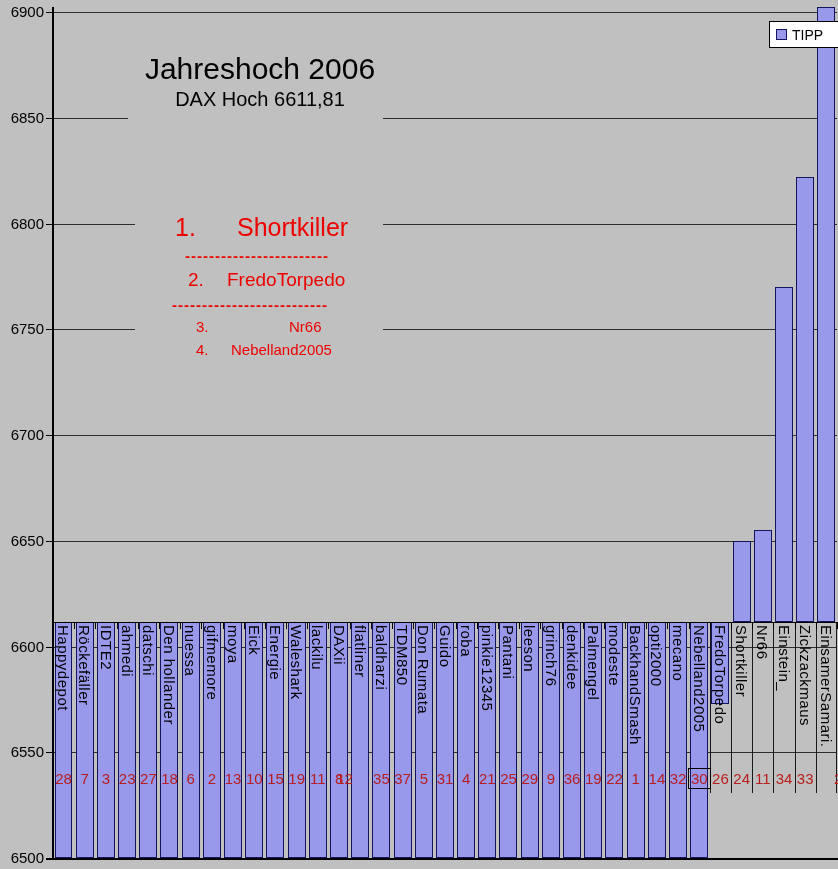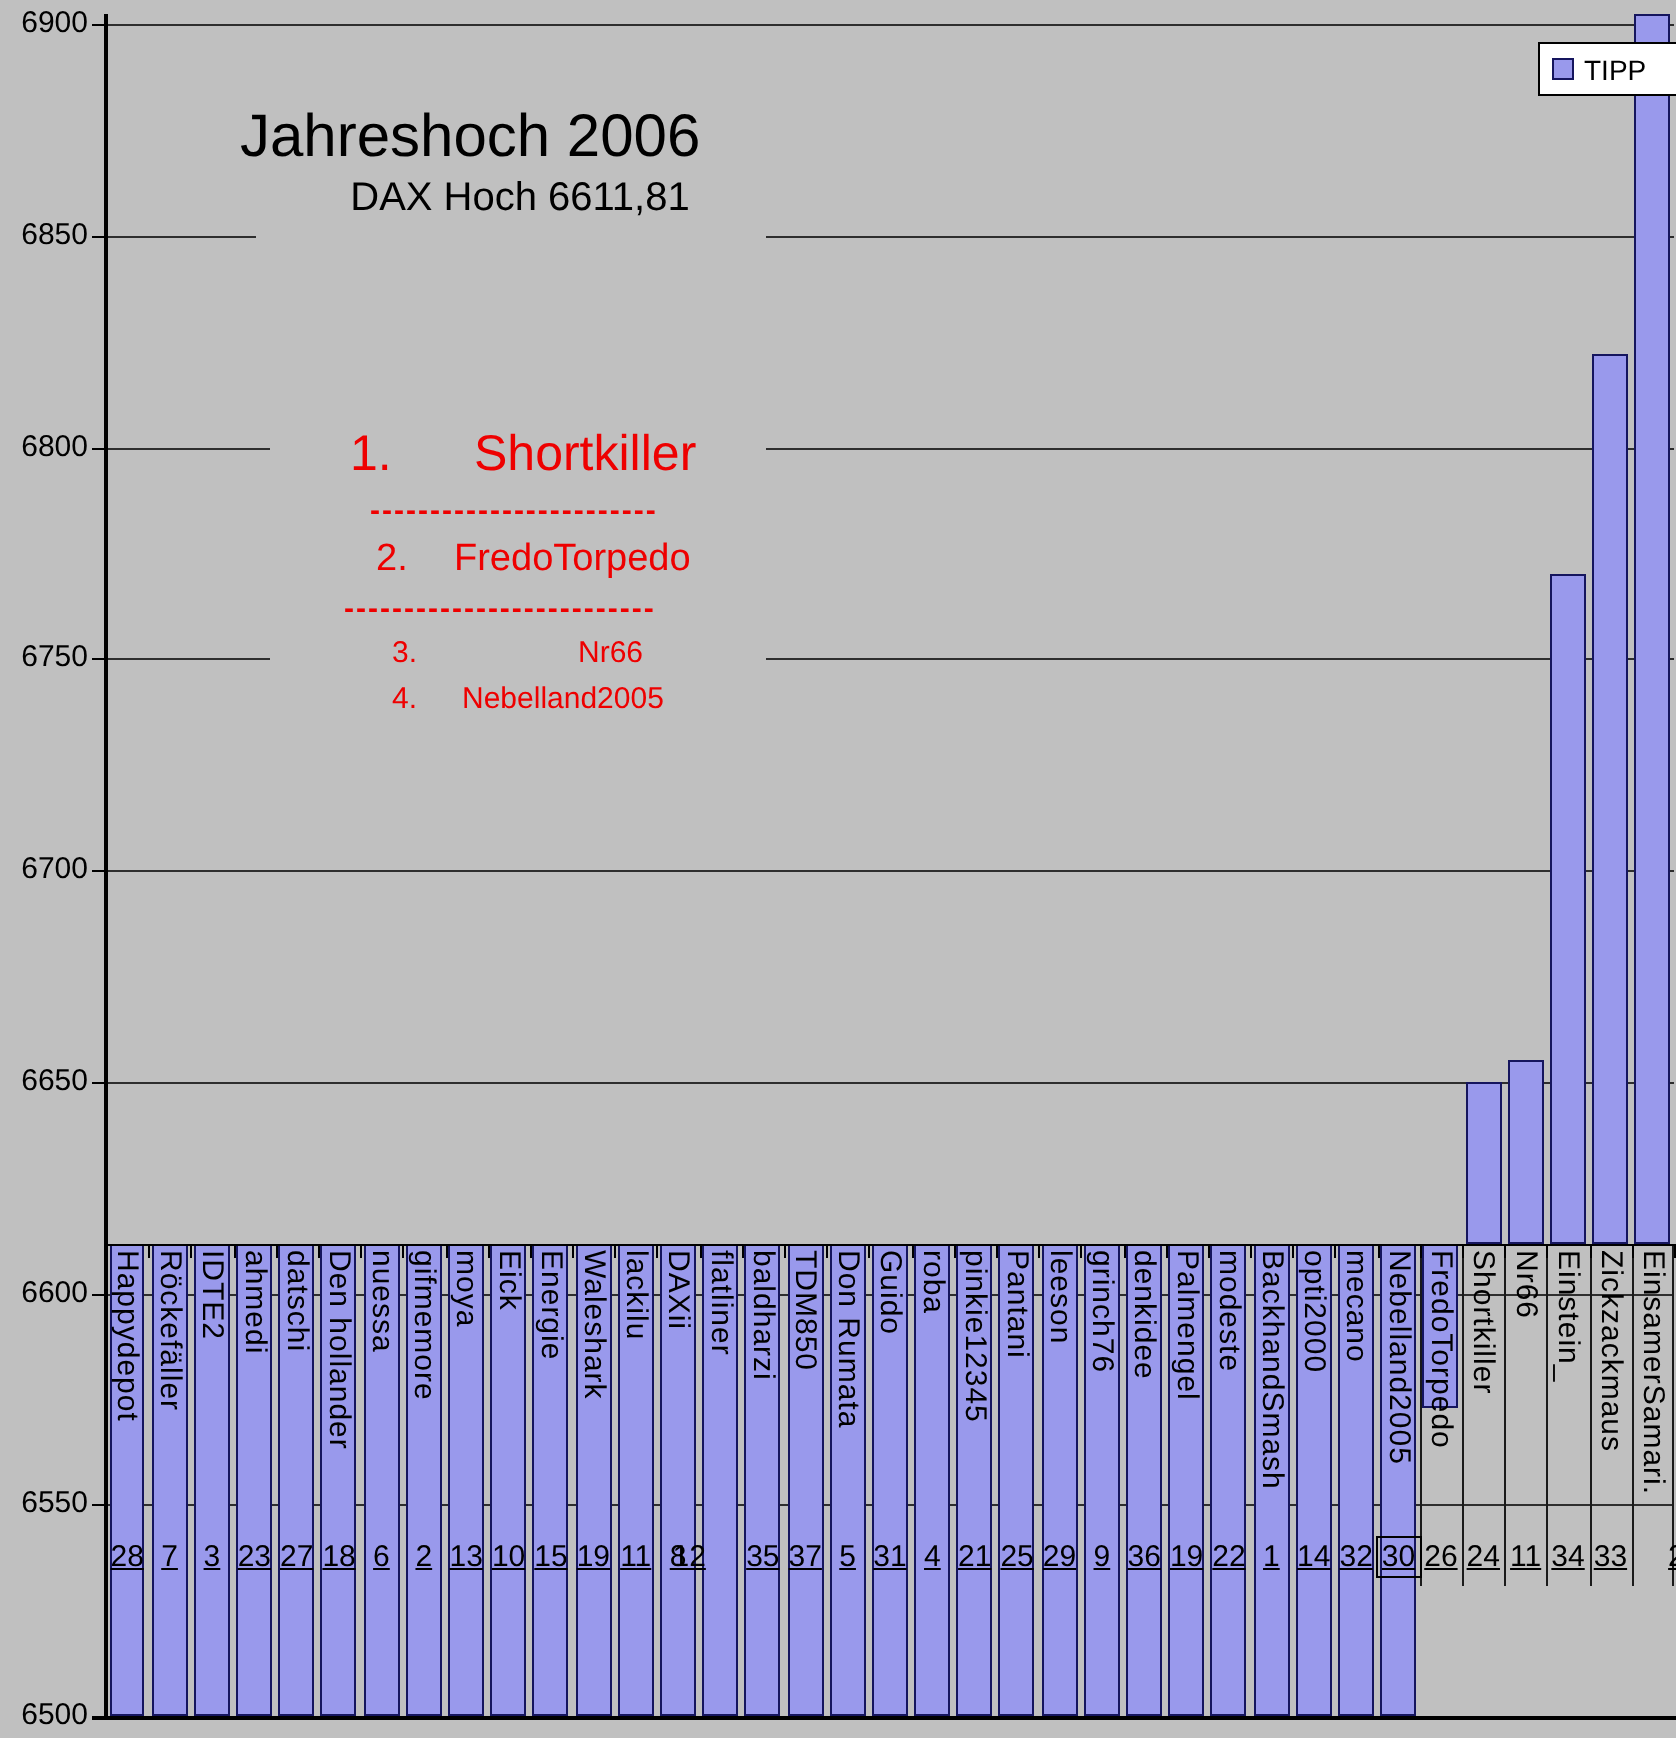--- a/index.html
+++ b/index.html
@@ -6,39 +6,39 @@
   body{width:838px;height:869px;overflow:hidden;background:#c0c0c0;
        font-family:"Liberation Sans", sans-serif;}
   #chart-canvas{position:relative;width:838px;height:869px;background:#c0c0c0;overflow:hidden;}
   .gridline{position:absolute;height:1px;background:#2e2e2e;z-index:1;}
   .ytick{position:absolute;height:1px;background:#000;z-index:4;}
   .ylabel{position:absolute;width:44px;text-align:right;font-size:15px;color:#000;z-index:4;}
   .bar{position:absolute;box-sizing:border-box;z-index:3;}
   .catlabel{position:absolute;z-index:5;writing-mode:vertical-rl;font-size:15px;
             letter-spacing:0.5px;color:#000;white-space:nowrap;overflow:hidden;}
   .numcell{position:absolute;z-index:5;display:flex;align-items:center;justify-content:center;
-           font-size:15px;color:#000000;text-decoration:underline;}
+           font-size:15px;color:#b91c1c;}
   .numbox{border:1px solid #000;padding:0 2px;line-height:19px;}
   .cattick{position:absolute;width:1px;background:#000;z-index:4;}
   .divider{position:absolute;width:1px;background:#1a1a1a;z-index:2;}
   .axisline{position:absolute;background:#000;z-index:4;}
   .red{color:#ee0000;position:absolute;z-index:6;white-space:nowrap;}
   .blacktext{color:#000;position:absolute;z-index:6;white-space:nowrap;}
   #legend-box{position:absolute;left:721px;top:21px;width:63px;height:25px;background:#fff;
               border:1px solid #000;display:flex;align-items:center;padding-left:6px;z-index:7;margin-left:48px;}
   #legend-marker{width:9px;height:9px;background:#9999ec;border:1px solid #15155e;margin-right:5px;}
   #legend-text{font-size:14px;color:#000;}
   .dashline{font-weight:bold;font-size:15px;letter-spacing:1px;}
 </style>
 </head>
 <body>
 
 <div id="chart-canvas">
 
-  <div class="blacktext" style="left:120px;top:52px;width:280px;font-size:30px;">Jahreshoch 2006</div>
+  <div class="blacktext" style="left:120px;top:52px;width:280px;text-align:center;font-size:30px;">Jahreshoch 2006</div>
   <div class="blacktext" style="left:120px;top:88px;width:280px;text-align:center;font-size:20px;">DAX Hoch 6611,81</div>
 
 
   <div class="red" style="left:175px;top:213px;font-size:25px;">1.</div>
   <div class="red" style="left:237px;top:213px;font-size:25px;">Shortkiller</div>
 
   <div class="red dashline" style="left:185px;top:247px;">------------------------</div>
 
   <div class="red" style="left:188px;top:269px;font-size:19px;">2.</div>
   <div class="red" style="left:227px;top:269px;font-size:19px;">FredoTorpedo</div>

